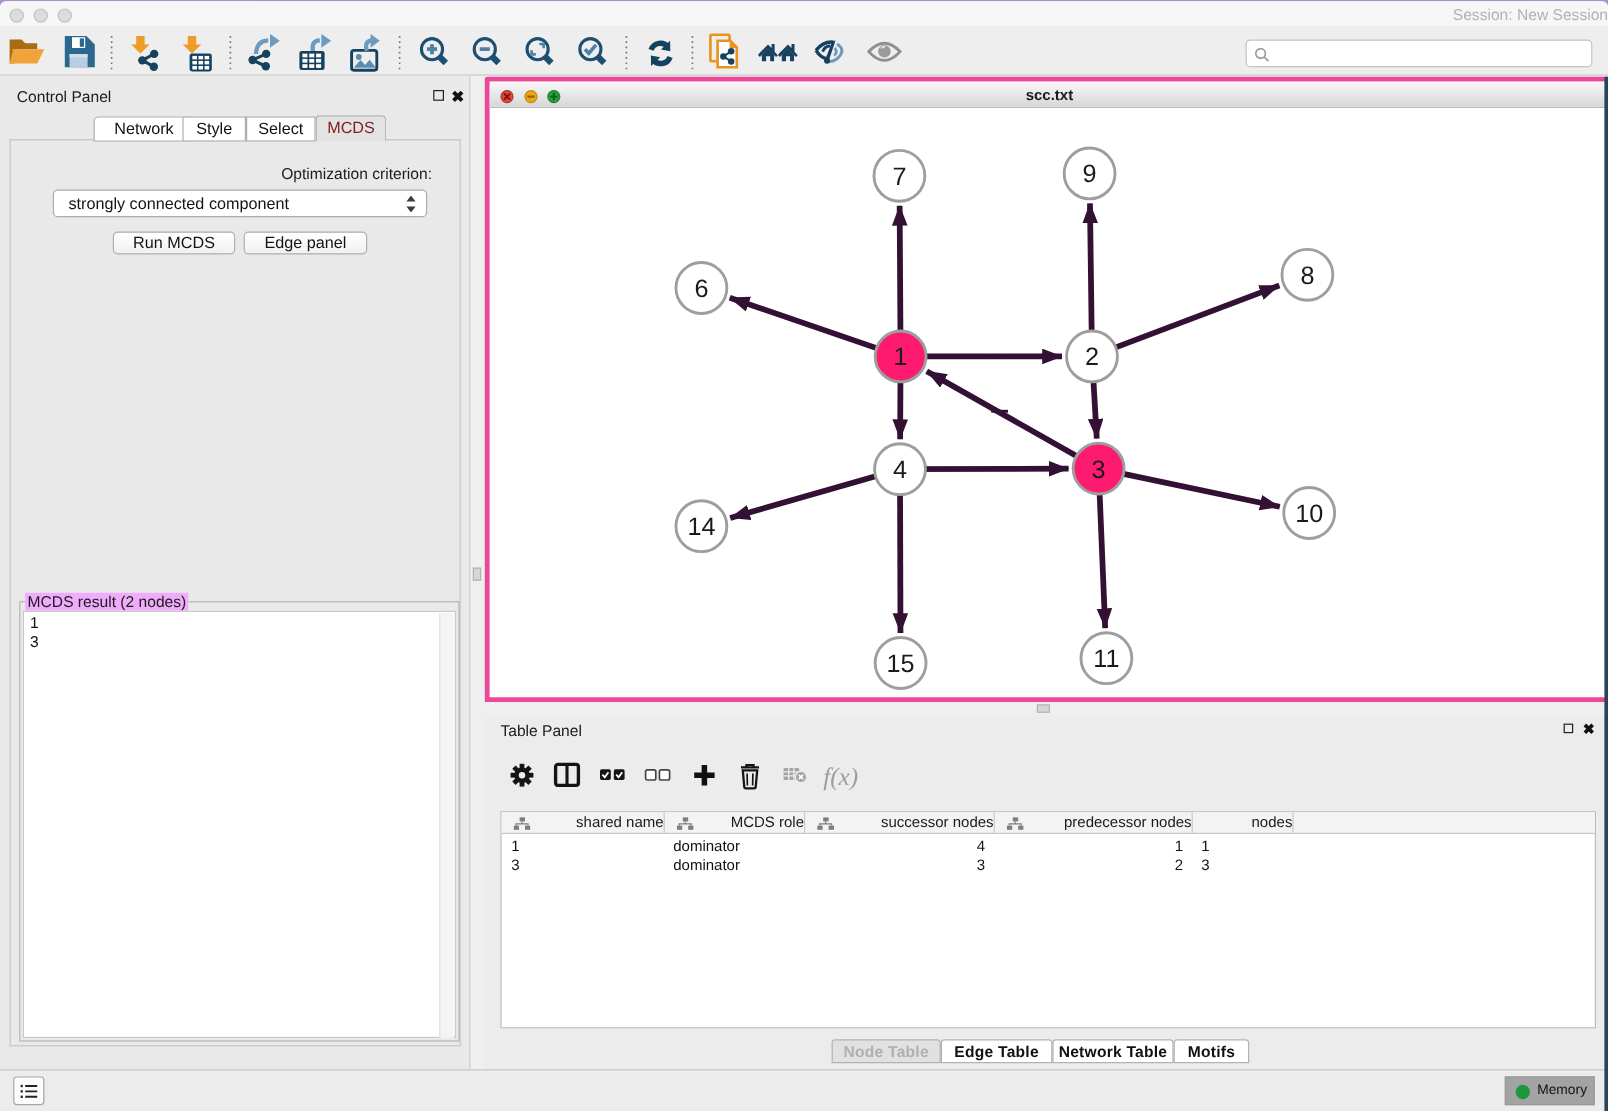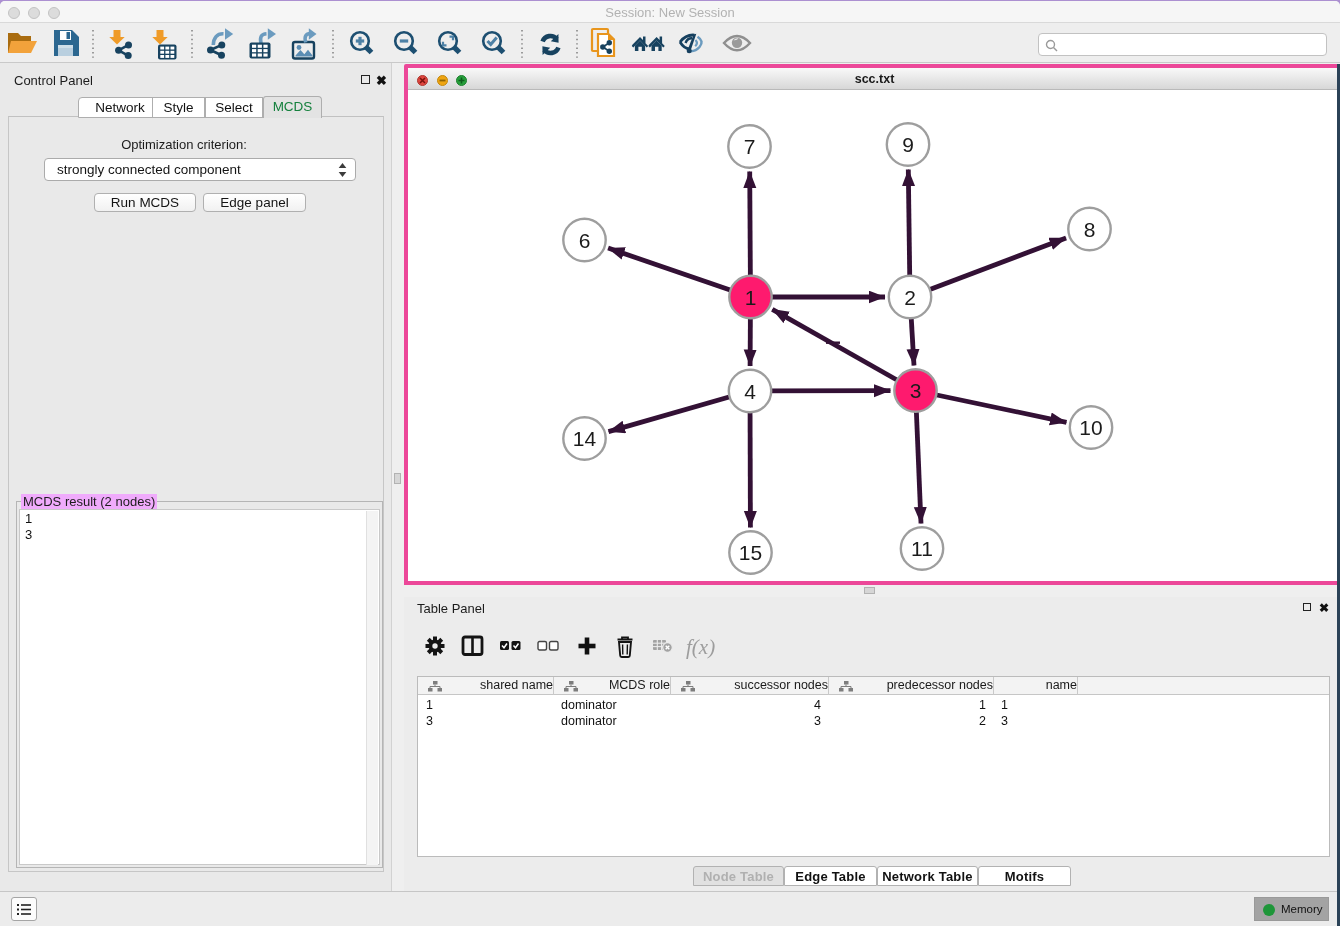--- a/index.html
+++ b/index.html
@@ -2,30 +2,30 @@
 <html><head><meta charset="utf-8"><style>
 *{margin:0;padding:0;box-sizing:border-box}
 html,body{width:1340px;height:926px;overflow:hidden;font-family:"Liberation Sans",sans-serif}
 body{background:#efefef;position:relative}
 .abs{position:absolute}
 
 #purple{left:0;top:0;width:1340px;height:14px;background:#ac90d1}
 #appwin{left:0;top:1px;width:1340px;height:925px;background:#efefef;border-radius:5px 5px 0 0}
 #titlebar{left:0;top:1px;width:1340px;height:22px;background:#f6f6f6;border-radius:5px 5px 0 0;border-bottom:1px solid #d9d9d9}
 .tl{width:12px;height:12px;border-radius:50%;background:#dcdcdc;border:1px solid #c3c3c3;top:7px}
-#apptitle{top:5px;left:0;width:1340px;text-align:center;font-size:13px;color:#b2b2b2}
+#apptitle{top:5px;left:0;width:1340px;text-align:right;font-size:13px;color:#b2b2b2}
 #toolbar{left:0;top:23px;width:1340px;height:40px;background:#eeeeee;border-bottom:1px solid #c9c9c9}
 #search{left:1038px;top:33px;width:289px;height:23px;background:#fff;border:1px solid #c2c2c2;border-radius:4px}
 
 #cpanel{left:0;top:63px;width:392px;height:828px;background:#e9e9e9;border-right:1px solid #d2d2d2}
 #cp-title{left:14px;top:73px;font-size:13px;color:#1c1c1c}
 .wicon{font-size:11px;color:#111}
 #cp-box{left:8px;top:116px;width:376px;height:756px;border:1px solid #c6c6c6;border-top:1px solid #c1c1c1}
 .tab{position:absolute;top:97px;height:21px;border:1px solid #aeaeae;background:#fff;font-size:13.5px;color:#111;text-align:center;line-height:20px}
-#opt-label{left:8px;top:137px;width:352px;text-align:center;font-size:13px;color:#1c1c1c}
+#opt-label{left:8px;top:137px;width:352px;text-align:right;font-size:13px;color:#1c1c1c}
 #dropdown{left:44px;top:158px;width:312px;height:23px;background:#fff;border:1px solid #ababab;border-radius:4px;font-size:13.5px;color:#141414;line-height:21px;padding-left:12px}
 .btn{position:absolute;top:193px;height:19px;background:linear-gradient(#ffffff,#f1f1f1);border:1px solid #b0b0b0;border-radius:4px;font-size:13.5px;color:#141414;text-align:center;line-height:17px}
 #fieldset{left:16px;top:501px;width:367px;height:367px;border:1px solid #b5b5b5}
 #fs-legend{left:21px;top:494px;background:#f0abfc;font-size:13px;color:#1c1c1c;padding:0 2px}
 #fs-white{left:19px;top:509px;width:361px;height:356px;background:#fff;border:1px solid #c9c9c9}
 #fs-scroll{right:1px;top:1px;width:12px;height:354px;background:#f4f4f4;border-left:1px solid #e0e0e0;position:absolute}
 #fs-text{left:5px;top:1px;font-size:13px;color:#111;line-height:16px;position:absolute}
 
 #netwin{left:404px;top:64px;width:991px;height:521px;background:#fff;border:4px solid #ec4899;border-radius:2px 2px 0 0}
 #nettitle{left:0;top:0;width:933px;height:22px;background:linear-gradient(#f9f9f9,#d7d7d7);border-bottom:1px solid #b9b9b9;border-radius:2px 2px 0 0}
@@ -224,21 +224,21 @@
   </svg>
 
 <div id="cpanel" class="abs"></div>
 <div id="cp-title" class="abs">Control Panel</div>
 <div class="abs" style="left:361px;top:75px;width:9px;height:9px;border:1.5px solid #222"></div>
 <div class="abs wicon" style="left:376px;top:73px;font-size:13px;font-weight:700">✖</div>
 <div id="cp-box" class="abs"></div>
 <div class="tab" style="left:78px;width:84px;border-radius:4px 0 0 0">Network</div>
 <div class="tab" style="left:152px;width:53px">Style</div>
 <div class="tab" style="left:205px;width:58px">Select</div>
-<div class="tab" style="left:263px;width:59px;background:#e3e3e3;color:#15803d;top:96px;height:22px;border-bottom:none;border-radius:3px 4px 0 0">MCDS</div>
+<div class="tab" style="left:263px;width:59px;background:#e3e3e3;color:#7f1d1d;top:96px;height:22px;border-bottom:none;border-radius:3px 4px 0 0">MCDS</div>
 <div id="opt-label" class="abs">Optimization criterion:</div>
 <div id="dropdown" class="abs">strongly connected component
   <svg style="position:absolute;right:8px;top:4px" width="9" height="14" viewBox="0 0 9 14">
       <path d="M4.5 0 L8.3 5 H0.7 Z" fill="#3c3c3c"></path>
       <path d="M4.5 14 L8.3 9 H0.7 Z" fill="#3c3c3c"></path>
     </svg>
 </div>
 <div class="btn" style="left:94px;width:102px">Run MCDS</div>
 <div class="btn" style="left:203px;width:103px">Edge panel</div>
 <div id="fieldset" class="abs"></div>
@@ -386,21 +386,21 @@
       </g>
 
   <text x="262" y="21" font-family="Liberation Serif,serif" font-style="italic" font-size="21px" fill="#9d9d9d">f(x)</text>
   </svg>
   <div id="ttable">
     <div id="thead"></div>
     <div class="th" style="left:0;width:136px">shared name</div>
     <div class="th" style="left:136px;width:117px">MCDS role</div>
     <div class="th" style="left:253px;width:158px">successor nodes</div>
     <div class="th" style="left:411px;width:165px">predecessor nodes</div>
-    <div class="th" style="left:576px;width:84px">name</div>
+    <div class="th" style="left:576px;width:84px">nodes</div>
     <svg class="hicon" style="position:absolute;left:10px;top:4px" width="14" height="11" viewBox="0 0 14 11">
         <g fill="#7d7d7d">
           <rect x="5" y="0" width="4.5" height="3.5"></rect>
           <rect x="0" y="7" width="4.5" height="3.5"></rect>
           <rect x="9.5" y="7" width="4.5" height="3.5"></rect>
         </g>
         <path d="M7 3.5 v2 M2 7 v-1.5 h10 V7" fill="none" stroke="#7d7d7d" stroke-width="1"></path>
       </svg>
     <svg class="hicon" style="position:absolute;left:146px;top:4px" width="14" height="11" viewBox="0 0 14 11">
         <g fill="#7d7d7d">
@@ -433,21 +433,21 @@
     <div class="td" style="left:583px;top:20px">1</div>
     <div class="td" style="left:8px;top:36px">3</div>
     <div class="td" style="left:143px;top:36px">dominator</div>
     <div class="td" style="left:253px;top:36px;width:150px;text-align:right">3</div>
     <div class="td" style="left:411px;top:36px;width:157px;text-align:right">2</div>
     <div class="td" style="left:583px;top:36px">3</div>
   </div>
   <div class="ttab" style="left:289px;width:91px;background:#e1e1e1;color:#b0b0b0">Node Table</div>
   <div class="ttab" style="left:380px;width:93px">Edge Table</div>
   <div class="ttab" style="left:473px;width:101px">Network Table</div>
-  <div class="ttab" style="left:574px;width:93px">Motifs</div>
+  <div class="ttab" style="left:574px;width:63px">Motifs</div>
 </div>
 
 <div id="statusbar" class="abs"></div>
 <div id="listbtn">
   <svg style="position:absolute;left:5px;top:5px" width="15" height="13" viewBox="0 0 15 13">
       <g stroke="#222" stroke-width="1.6">
         <line x1="4" y1="2" x2="14" y2="2"></line>
         <line x1="4" y1="6.5" x2="14" y2="6.5"></line>
         <line x1="4" y1="11" x2="14" y2="11"></line>
       </g>

